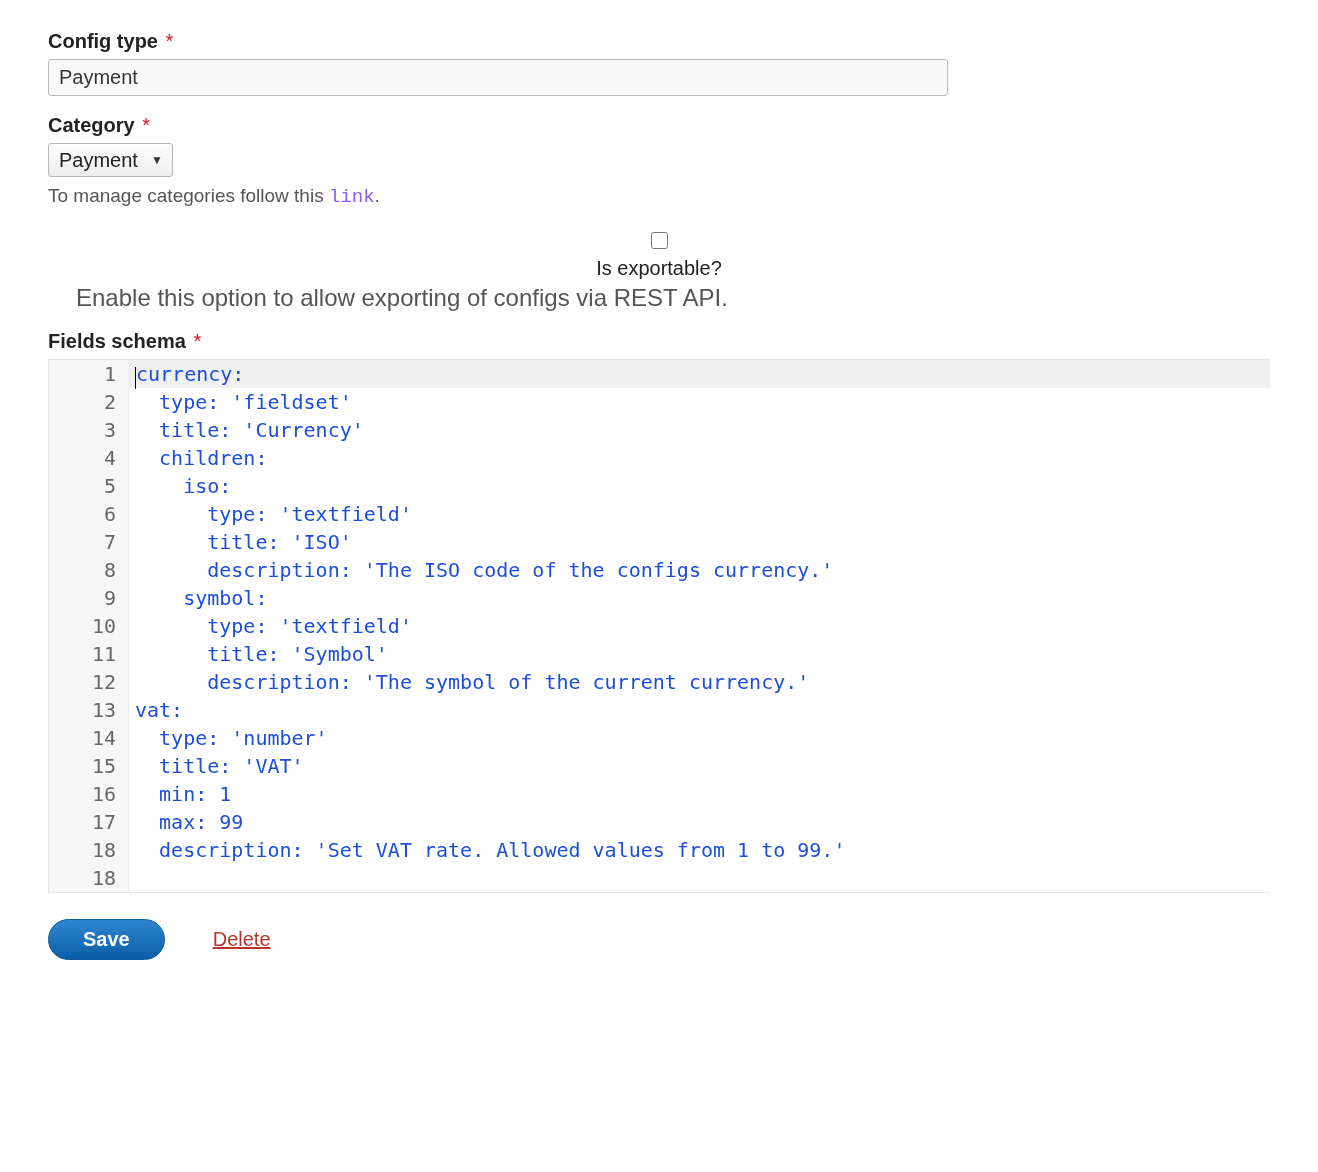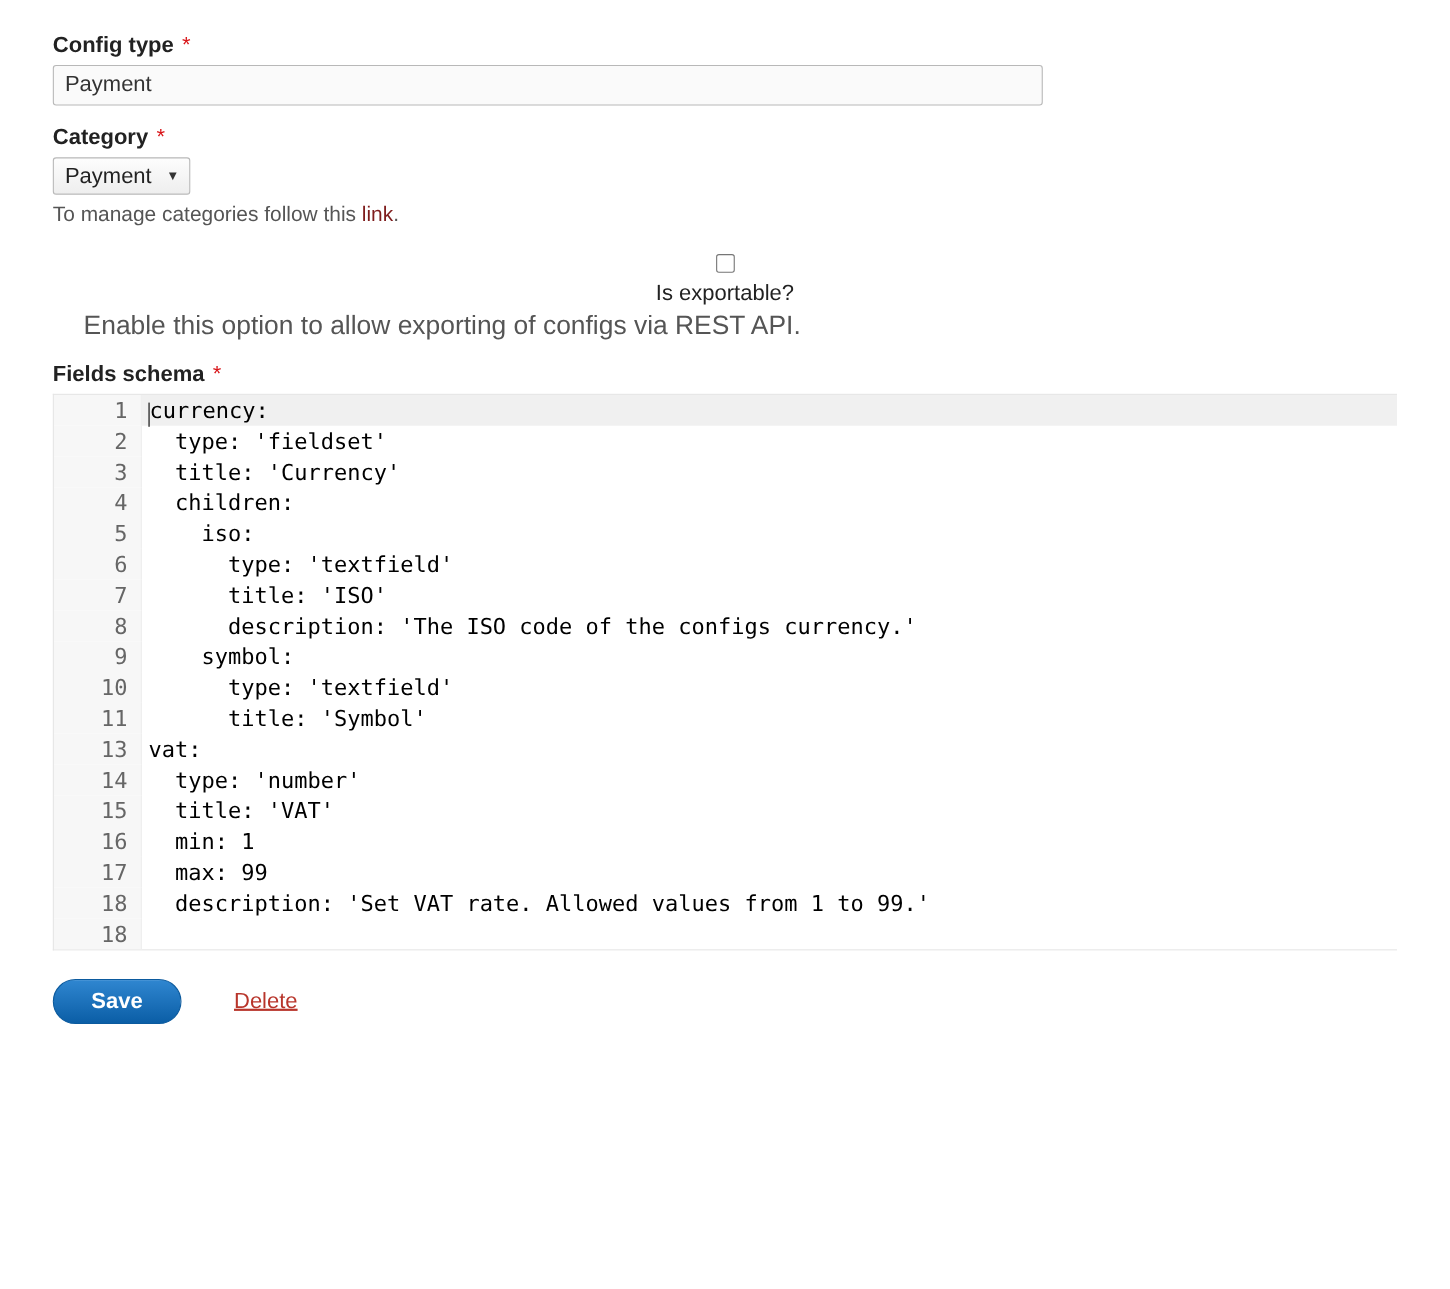--- a/index.html
+++ b/index.html
@@ -66,22 +66,23 @@
       font-size: 12px;
       color: #333;
       pointer-events: none;
     }
     .help-text {
       color: #555;
       font-size: 19px;
       margin-top: 8px;
     }
     .help-text a {
-      color: #7f1d1d;
+      color: #8b5cf6;
       text-decoration: none;
+      font-family: Liberation Mono, monospace;
     }
     .checkbox-row {
       display: flex;
       align-items: center;
       gap: 8px;
       margin-top: 24px;
       flex-direction: column;
     }
     .checkbox-row input[type="checkbox"] {
       width: 17px;
@@ -127,21 +128,21 @@
       background: #f7f7f7;
       padding: 0 12px 0 0;
       border-right: 1px solid #eee;
       user-select: none;
       font-size: 20px;
     }
     .code-text {
       flex: 1 1 auto;
       white-space: pre;
       padding-left: 6px;
-      color: #000000;
+      color: #1d4ed8;
       position: relative;
     }
     .cursor {
       display: inline-block;
       width: 0;
       height: 1.1em;
       border-left: 1px solid #000;
       vertical-align: text-bottom;
       position: relative;
       top: 3px;
@@ -250,20 +251,24 @@
       </div>
       <div class="code-row">
         <div class="gutter">10</div>
         <div class="code-text">      type: 'textfield'</div>
       </div>
       <div class="code-row">
         <div class="gutter">11</div>
         <div class="code-text">      title: 'Symbol'</div>
       </div>
       <div class="code-row">
+        <div class="gutter">12</div>
+        <div class="code-text">      description: 'The symbol of the current currency.'</div>
+      </div>
+      <div class="code-row">
         <div class="gutter">13</div>
         <div class="code-text">vat:</div>
       </div>
       <div class="code-row">
         <div class="gutter">14</div>
         <div class="code-text">  type: 'number'</div>
       </div>
       <div class="code-row">
         <div class="gutter">15</div>
         <div class="code-text">  title: 'VAT'</div>

